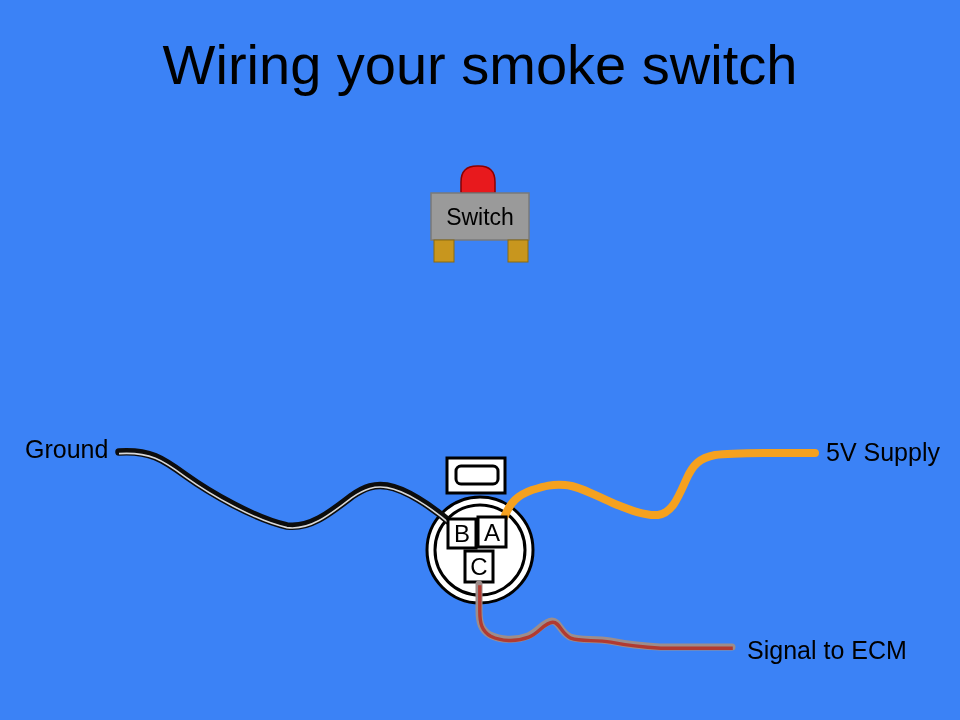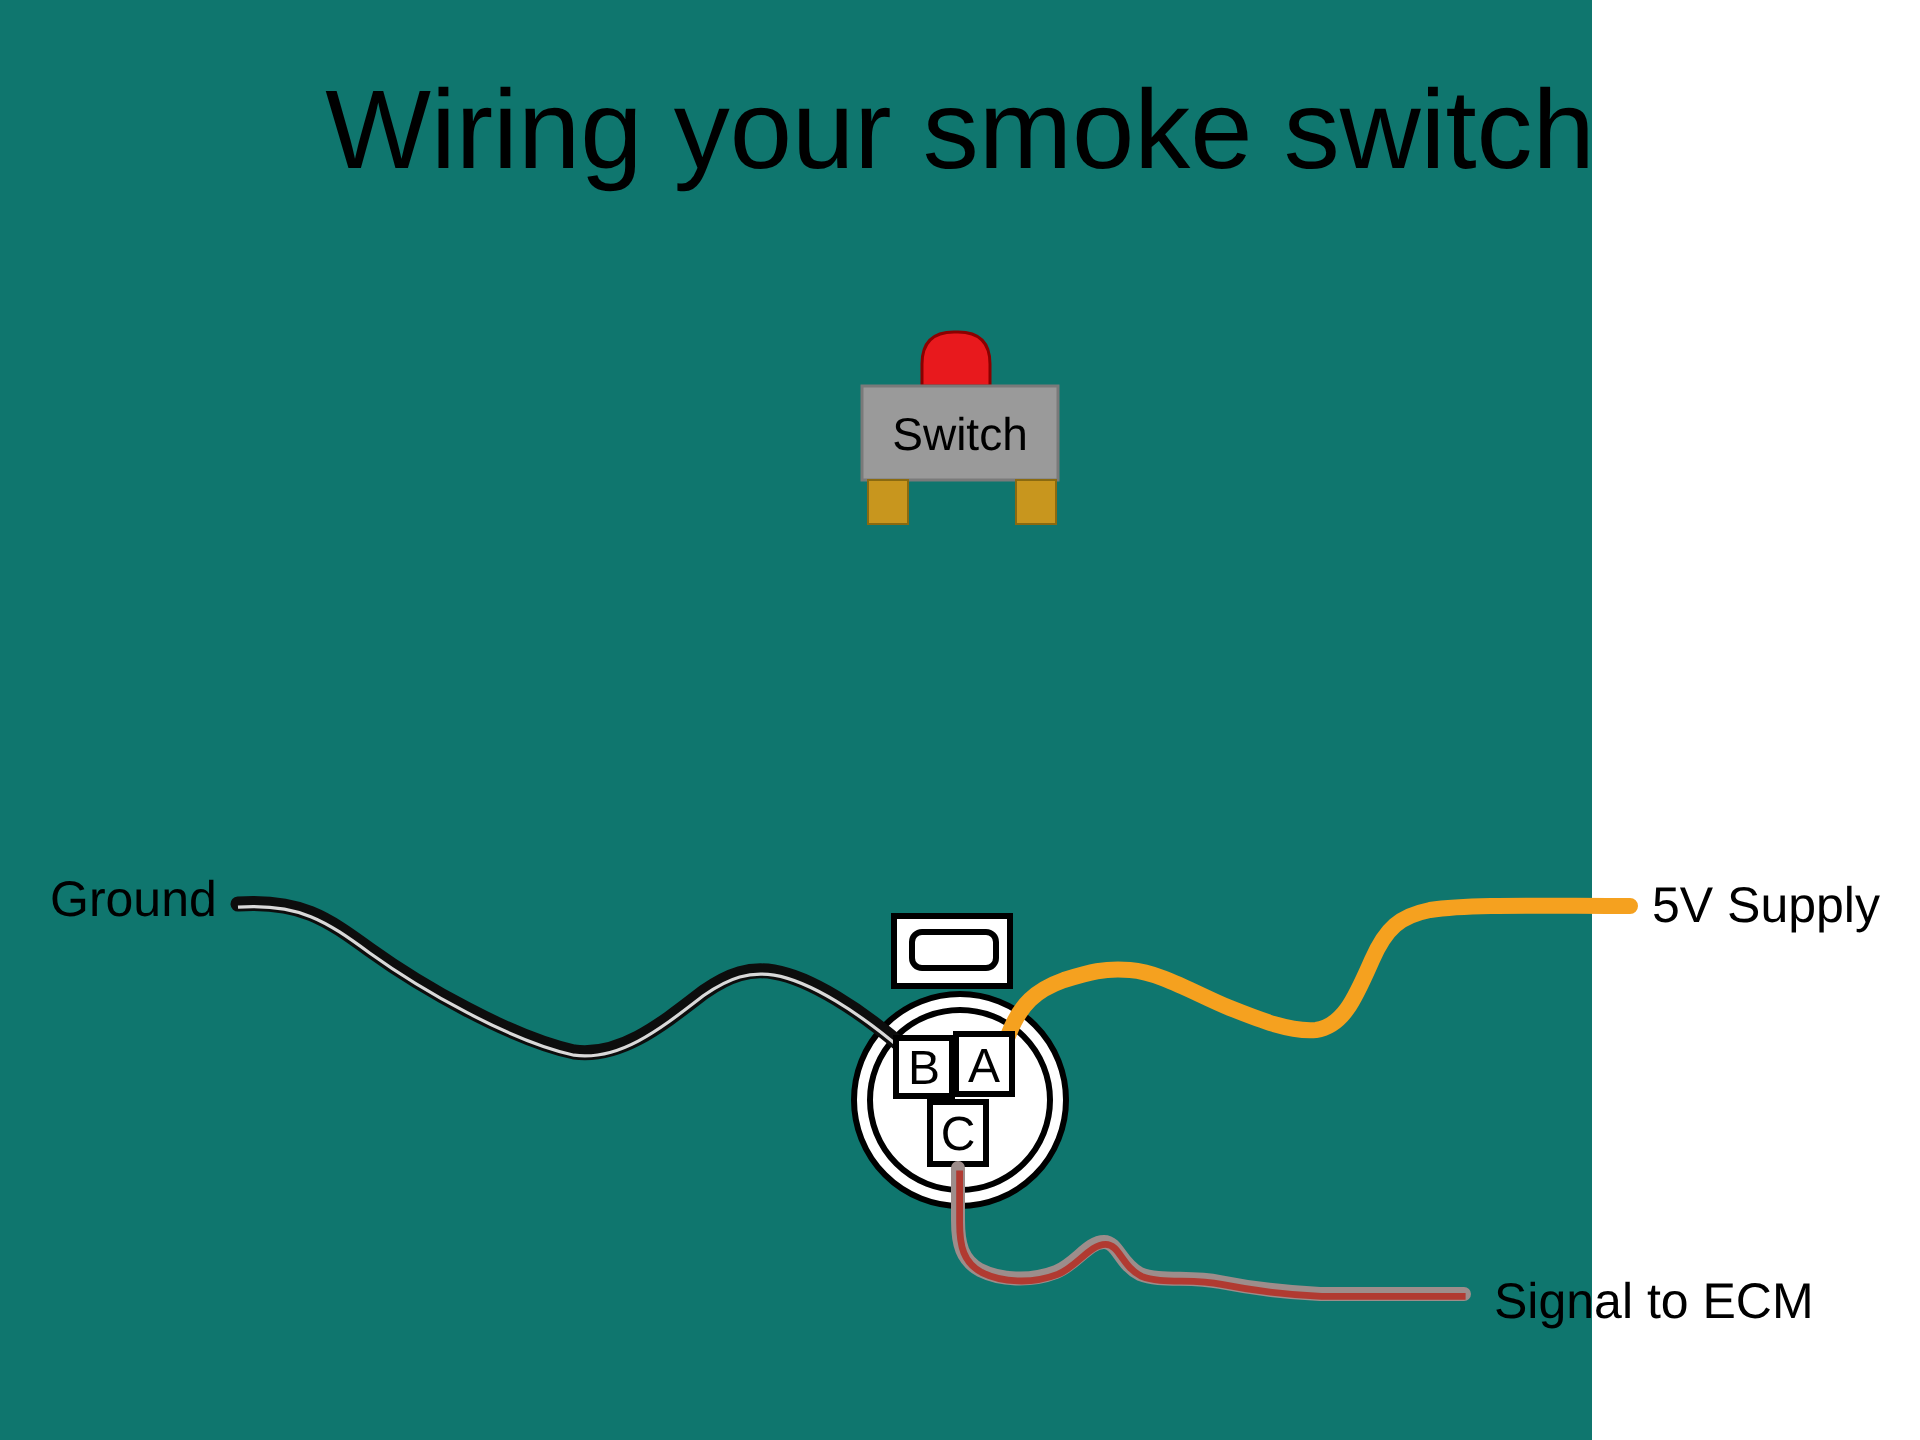--- a/index.html
+++ b/index.html
@@ -6,23 +6,23 @@
     margin: 0;
     padding: 0;
     background: #ffffff;
     width: 960px;
     height: 720px;
     overflow: hidden;
     font-family: "Liberation Sans", sans-serif;
   }
   .stage {
     position: relative;
-    width: 796px;
+    width: 960px;
     height: 720px;
-    background: #0f766e;
+    background: #3b82f6;
   }
   svg { display: block; }
   text {
     font-family: "Liberation Sans", sans-serif;
     fill: #000000;
   }
   .title-text   { font-size: 56px; letter-spacing: 0px; }
   .label-text   { font-size: 25px; }
   .switch-text  { font-size: 23px; }
   .pin-text     { font-size: 24px; }

